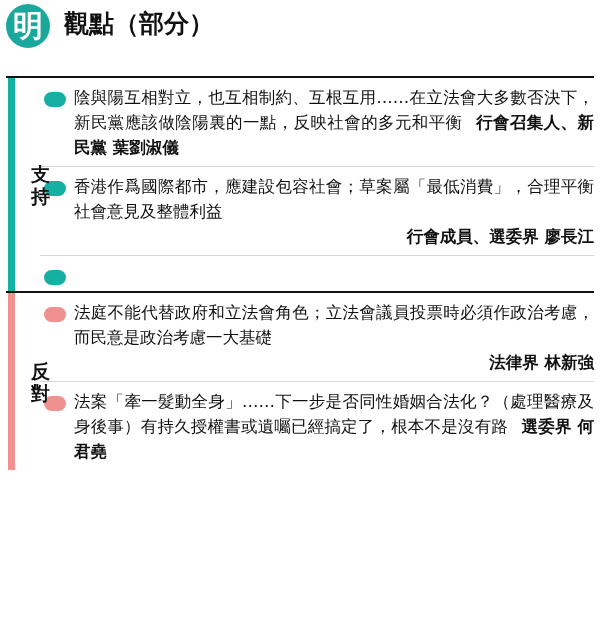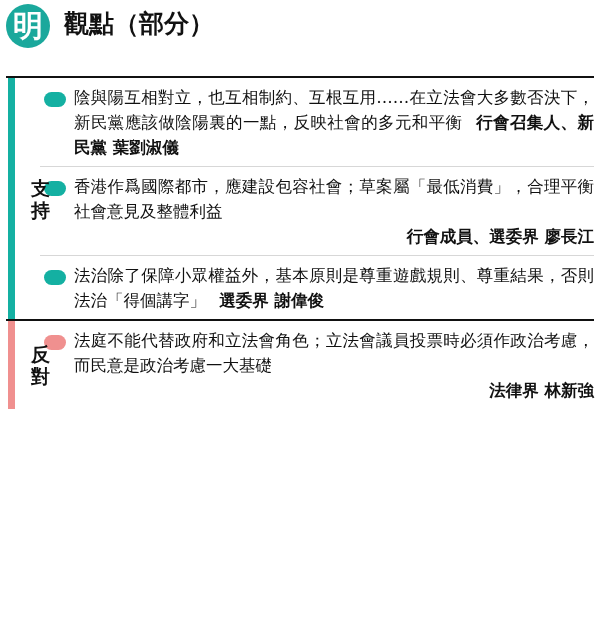--- a/index.html
+++ b/index.html
@@ -178,24 +178,20 @@
       <div class="item">
         <div class="bullet teal"></div>
         <div class="item-body">
           <span class="item-text">香港作爲國際都市，應建設包容社會；草案屬「最低消費」，合理平衡社會意見及整體利益</span>
           <span class="attrib-right">行會成員、選委界 廖長江</span>
         </div>
       </div>
 
       <div class="item">
         <div class="bullet teal"></div>
-        <div class="item-body">
-          <span class="item-text">法治除了保障小眾權益外，基本原則是尊重遊戲規則、尊重結果，否則法治「得個講字」</span>
-          <span class="attrib-inline">選委界 謝偉俊</span>
-        </div>
       </div>
 
     </div>
   </div>
 </div>
 
 <div class="divider-thick"></div>
 
 <div class="section">
   <div class="section-inner">
@@ -207,16 +203,23 @@
 
 
       <div class="item">
         <div class="bullet pink"></div>
         <div class="item-body">
           <span class="item-text">法庭不能代替政府和立法會角色；立法會議員投票時必須作政治考慮，而民意是政治考慮一大基礎</span>
           <span class="attrib-right">法律界 林新強</span>
         </div>
       </div>
 
+      <div class="item">
+        <div class="bullet pink"></div>
+        <div class="item-body">
+          <span class="item-text">法案「牽一髮動全身」……下一步是否同性婚姻合法化？（處理醫療及身後事）有持久授權書或遺囑已經搞定了，根本不是沒有路</span>
+          <span class="attrib-inline">選委界 何君堯</span>
+        </div>
+      </div>
 
     </div>
   </div>
 </div>
 
 </body></html>

